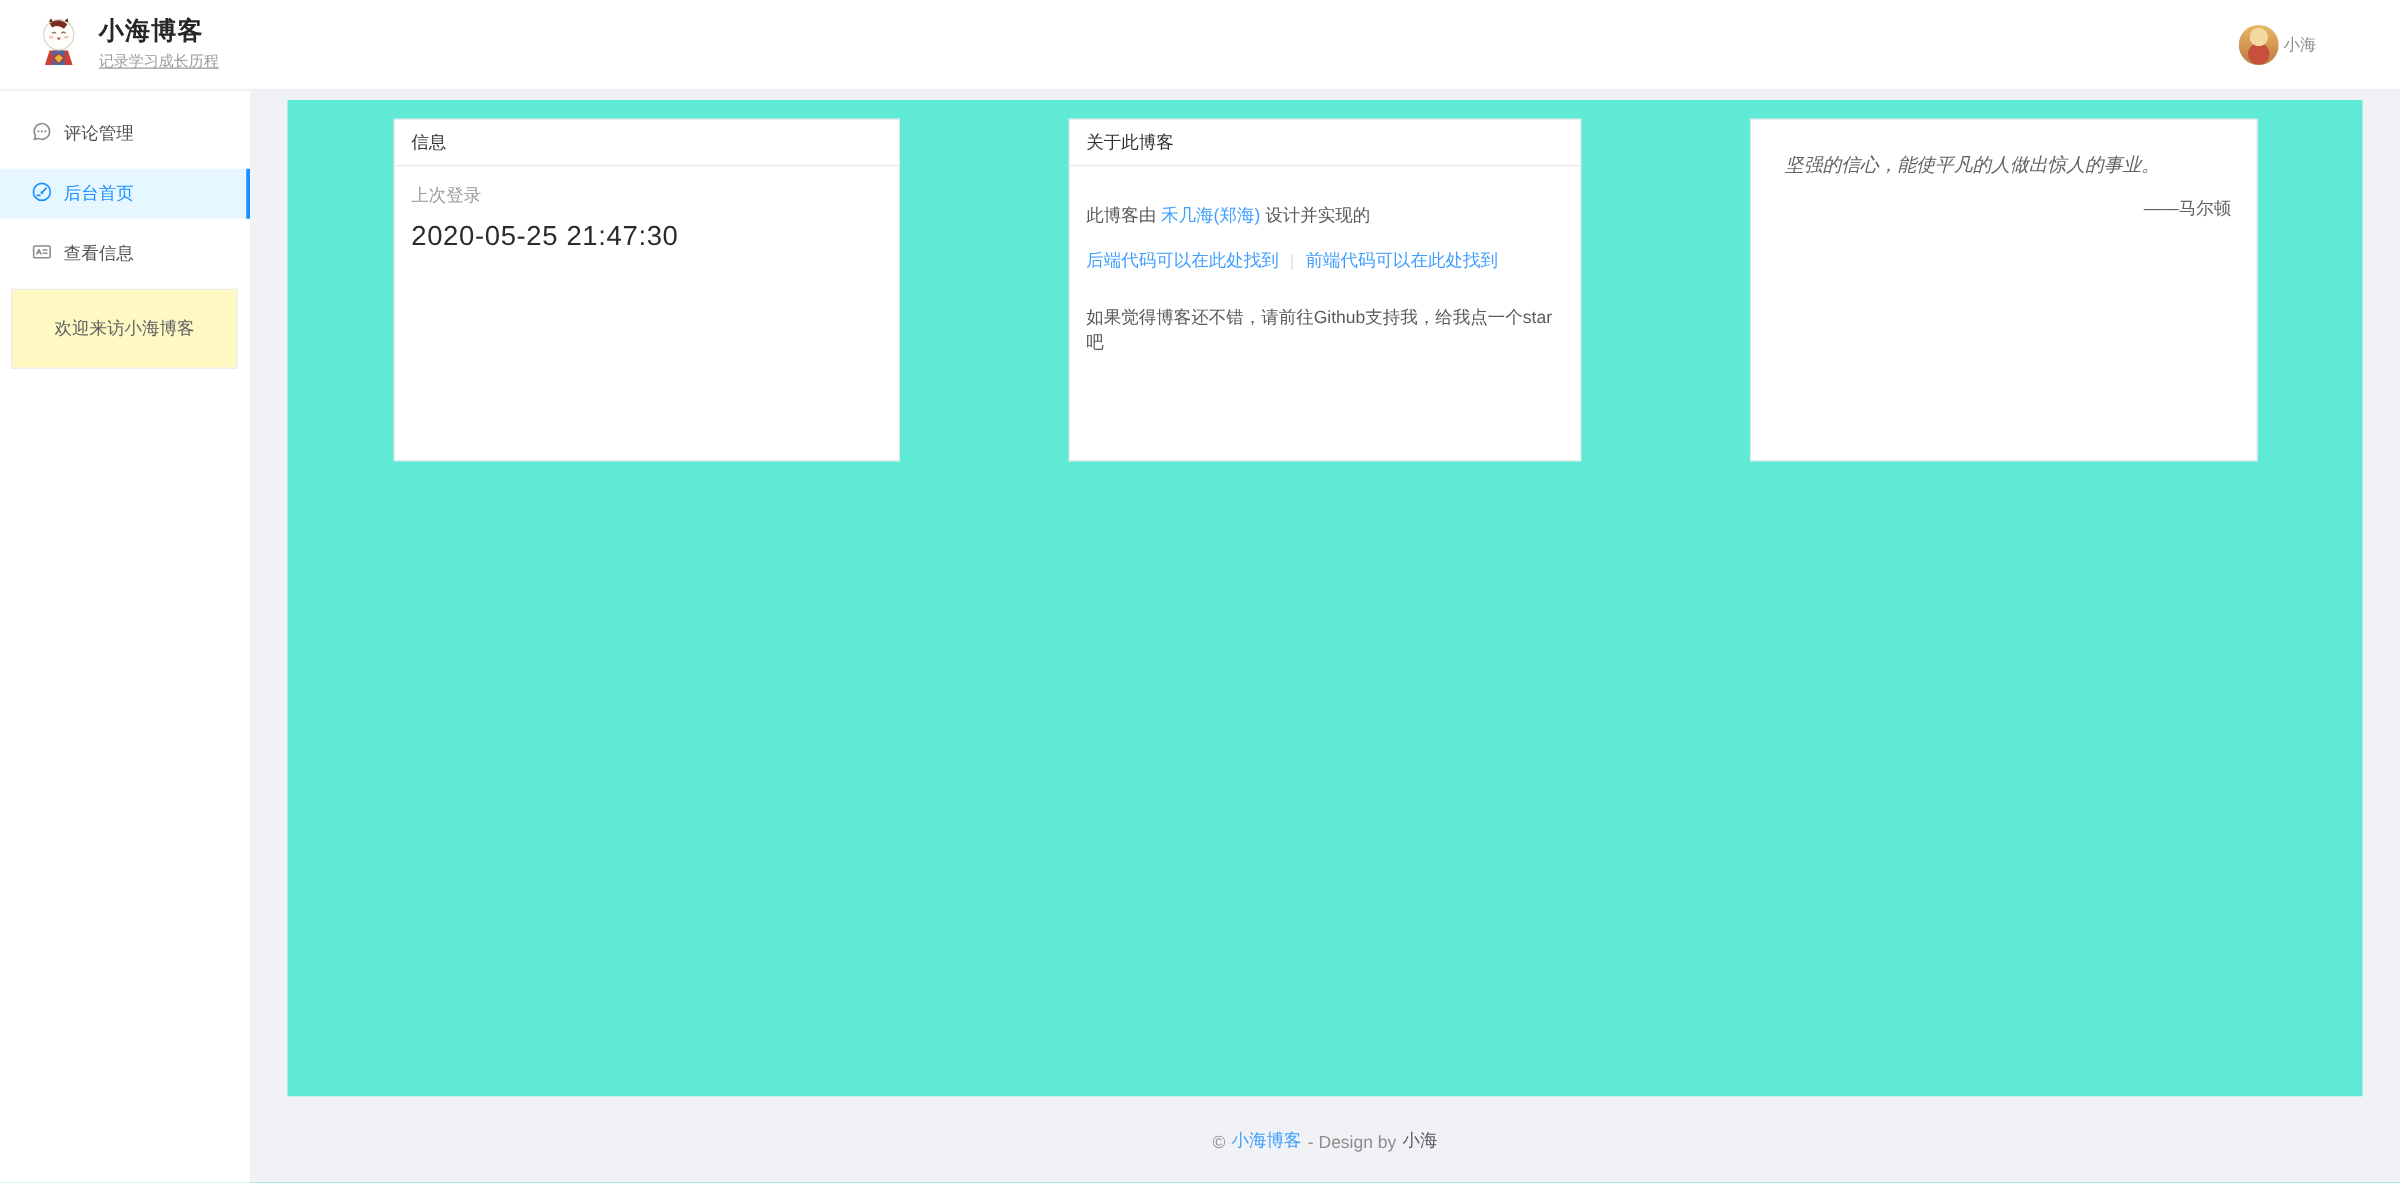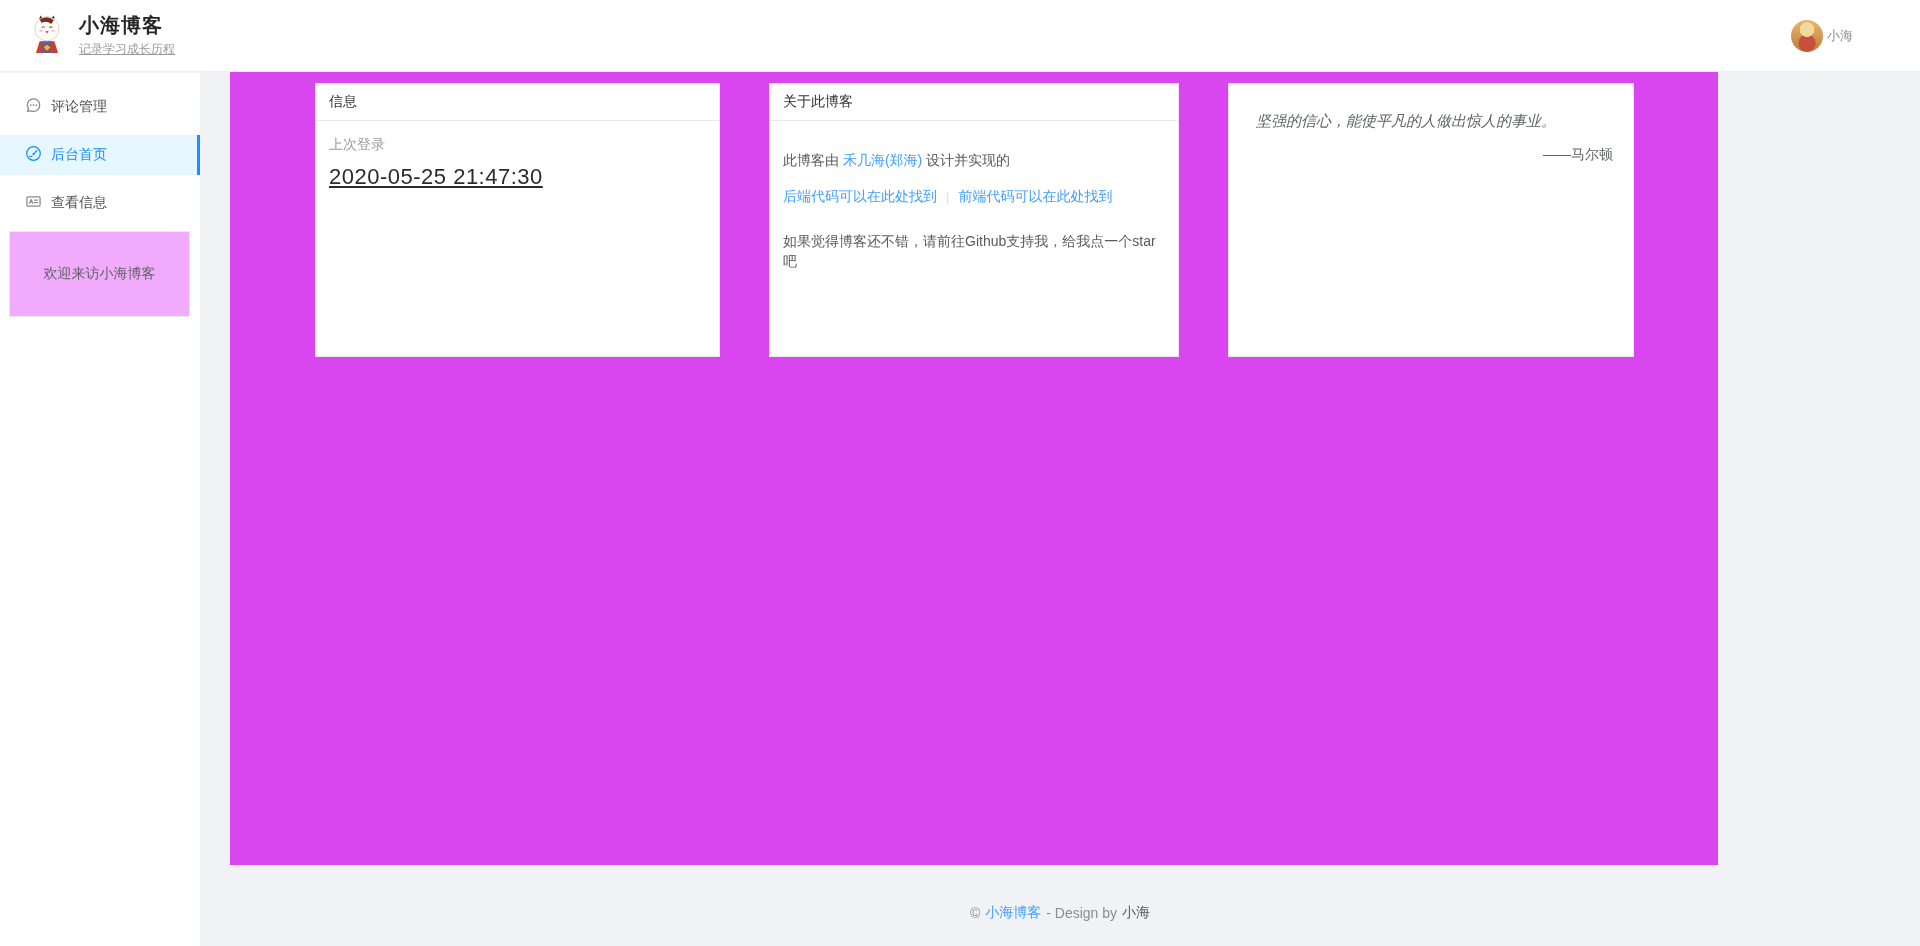--- a/index.html
+++ b/index.html
@@ -44,43 +44,43 @@
     font-size:14px; color:#515151; cursor:pointer;
     border-right:3px solid transparent;
   }
   .menu-item svg { width:17px; height:17px; flex:none; }
   .menu-item .st { stroke:#8c8c8c; fill:none; stroke-width:1.2; stroke-linecap:round; stroke-linejoin:round; }
   .menu-item .fl { fill:#8c8c8c; }
   .menu-item.active { background:#e6f7ff; border-right-color:#1890ff; color:#1890ff; }
   .menu-item.active .st { stroke:#1890ff; }
   .menu-item.active .fl { fill:#1890ff; }
   .welcome-box {
-    margin:7px 10px 0 9px; height:86px;
-    border:1px solid #eaeaea; background:#f0abfc;
+    margin:7px 10px 0 9px; height:64px;
+    border:1px solid #eaeaea; background:#fef9c3;
     display:flex; align-items:center; justify-content:center;
     font-size:14px; color:#606266;
   }
 
   
   .main {
-    position:absolute; left:230px; top:68px; width:1488px; height:797px;
-    background:#d946ef; z-index:1;
+    position:absolute; left:230px; top:80px; width:1660px; height:797px;
+    background:#5eead4; z-index:1;
   }
   .cards { display:flex; justify-content:space-between; padding:15px 84px 0 85px; }
   .card { background:#fff; border:1px solid #e9e9eb; height:274px; overflow:hidden; }
   .card-info  { width:405px; }
   .card-about { width:410px; }
   .card-quote { width:406px; }
   .card-header {
     height:37px; padding:0 13px; display:flex; align-items:center;
     border-bottom:1px solid #e9e9eb; font-size:14px; color:#303133;
   }
   .card-body { padding:13px; }
   .info-label { font-size:14px; color:#9b9b9b; line-height:20px; }
-  .info-value { font-size:22px; color:#2b2b2b; margin-top:10px; letter-spacing:0.5px;text-decoration:underline; }
+  .info-value { font-size:22px; color:#2b2b2b; margin-top:10px; letter-spacing:0.5px; }
   .card-about .para { font-size:14px; color:#5a5a5a; line-height:20px; margin-bottom:12px;margin-top:16px; }
   .card-about .links-row { margin-bottom:24px; }
   .link { color:#409eff; cursor:pointer; }
   .link-divider { color:#d8dce5; margin:0 9px; font-size:13px; }
   .card-quote .card-body { padding:28px 20px 0 27px; }
   .quote-text { font-style:italic; font-size:15px; color:#606266; line-height:18px; }
   .quote-author { text-align:right; margin-top:16px; font-size:14px; color:#606266; }
 
   
   .footer {

